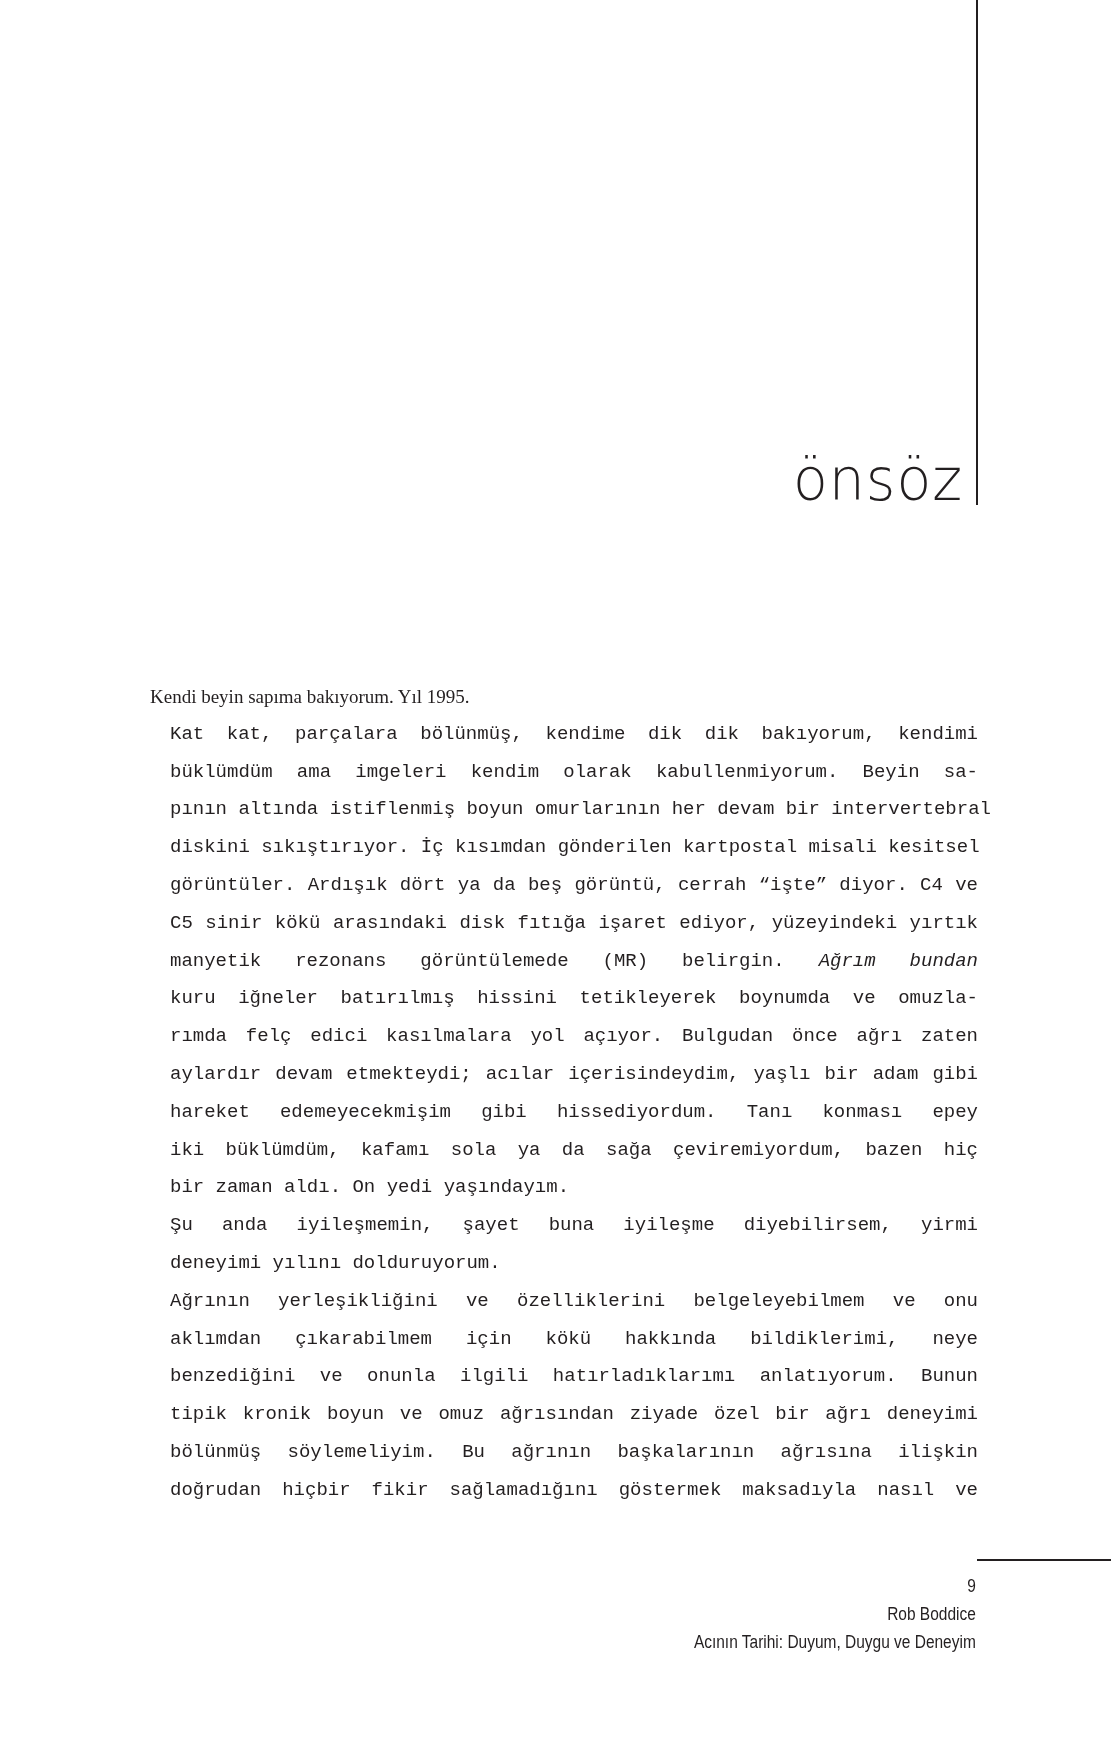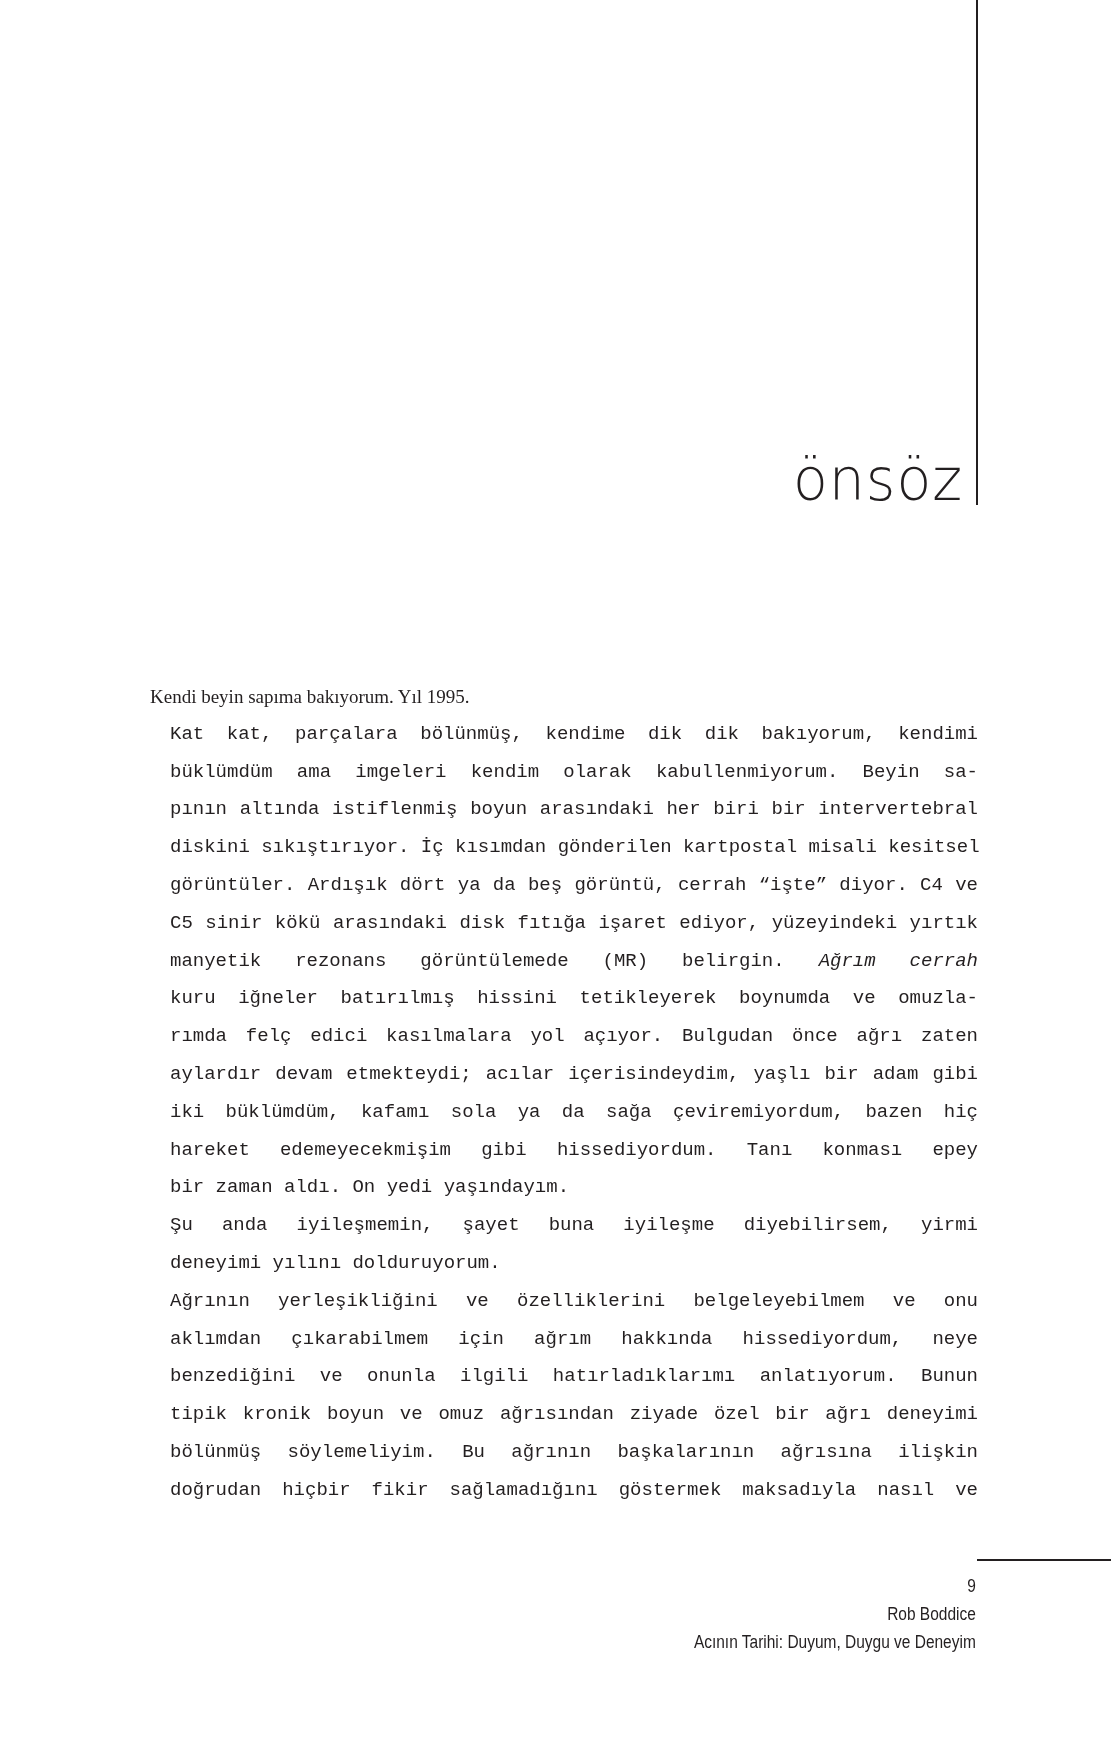--- a/index.html
+++ b/index.html
@@ -97,41 +97,41 @@
 
 <div class="body-text">
 
   <p>
     <span class="line last">Kendi beyin sapıma bakıyorum. Yıl 1995.</span>
   </p>
 
   <p class="indent">
     <span class="line" style="text-indent:20px">Kat kat, parçalara bölünmüş, kendime dik dik bakıyorum, kendimi</span>
     <span class="line">büklümdüm ama imgeleri kendim olarak kabullenmiyorum. Beyin sa-</span>
-    <span class="line">pının altında istiflenmiş boyun arasındaki her biri bir intervertebral</span>
+    <span class="line">pının altında istiflenmiş boyun omurlarının her devam bir intervertebral</span>
     <span class="line">diskini sıkıştırıyor. İç kısımdan gönderilen kartpostal misali kesitsel</span>
     <span class="line">görüntüler. Ardışık dört ya da beş görüntü, cerrah “işte” diyor. C4 ve</span>
     <span class="line">C5 sinir kökü arasındaki disk fıtığa işaret ediyor, yüzeyindeki yırtık</span>
-    <span class="line"><span>manyetik rezonans görüntülemede (MR) belirgin.</span> <span class="it">Ağrım cerrah</span></span>
+    <span class="line"><span>manyetik rezonans görüntülemede (MR) belirgin.</span> <span class="it">Ağrım bundan</span></span>
     <span class="line">kuru iğneler batırılmış hissini tetikleyerek boynumda ve omuzla-</span>
     <span class="line">rımda felç edici kasılmalara yol açıyor. Bulgudan önce ağrı zaten</span>
     <span class="line">aylardır devam etmekteydi; acılar içerisindeydim, yaşlı bir adam gibi</span>
+    <span class="line">hareket edemeyecekmişim gibi hissediyordum. Tanı konması epey</span>
     <span class="line">iki büklümdüm, kafamı sola ya da sağa çeviremiyordum, bazen hiç</span>
-    <span class="line">hareket edemeyecekmişim gibi hissediyordum. Tanı konması epey</span>
     <span class="line last">bir zaman aldı. On yedi yaşındayım.</span>
   </p>
 
   <p class="indent">
     <span class="line" style="text-indent:20px">Şu anda iyileşmemin, şayet buna iyileşme diyebilirsem, yirmi</span>
     <span class="line last">deneyimi yılını dolduruyorum.</span>
   </p>
 
   <p class="indent">
     <span class="line" style="text-indent:20px">Ağrının yerleşikliğini ve özelliklerini belgeleyebilmem ve onu</span>
-    <span class="line">aklımdan çıkarabilmem için ağrım hakkında hissediyordum, neye</span>
+    <span class="line">aklımdan çıkarabilmem için kökü hakkında bildiklerimi, neye</span>
     <span class="line">benzediğini ve onunla ilgili hatırladıklarımı anlatıyorum. Bunun</span>
     <span class="line">tipik kronik boyun ve omuz ağrısından ziyade özel bir ağrı deneyimi</span>
     <span class="line">bölünmüş söylemeliyim. Bu ağrının başkalarının ağrısına ilişkin</span>
     <span class="line">doğrudan hiçbir fikir sağlamadığını göstermek maksadıyla nasıl ve</span>
   </p>
 </div>
 
 <div class="hrule"></div>
 
 <div class="footer">

